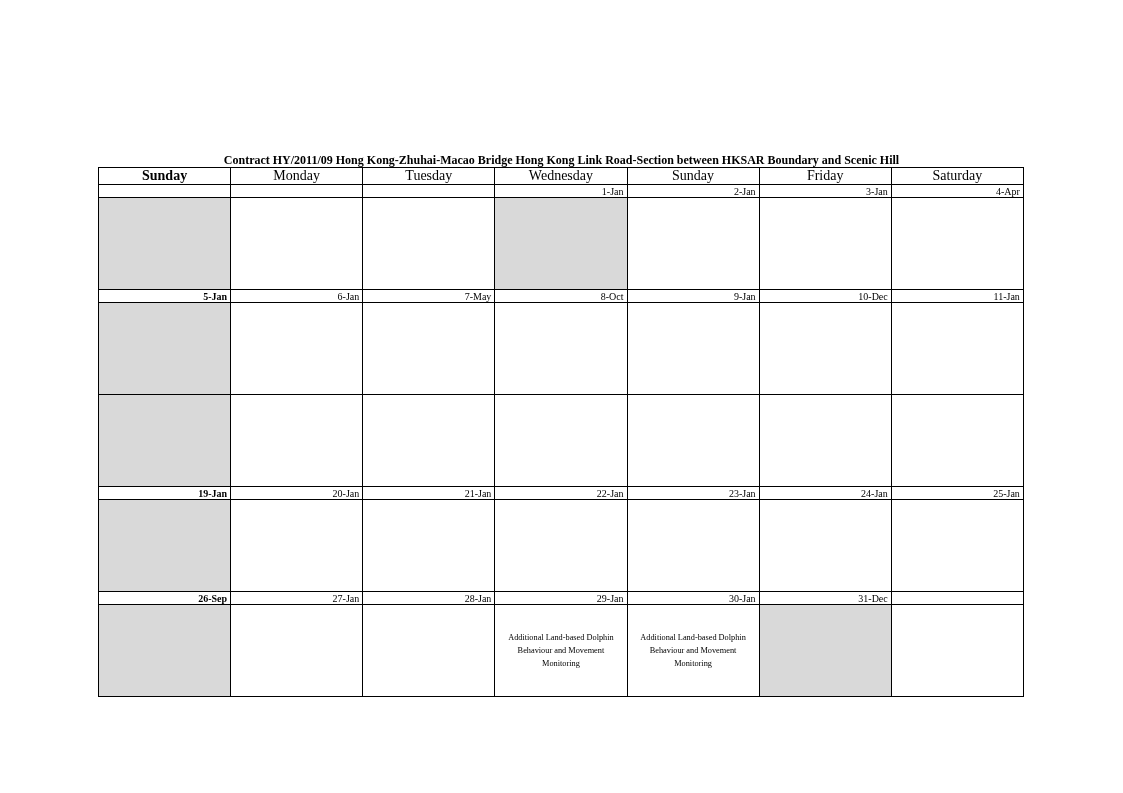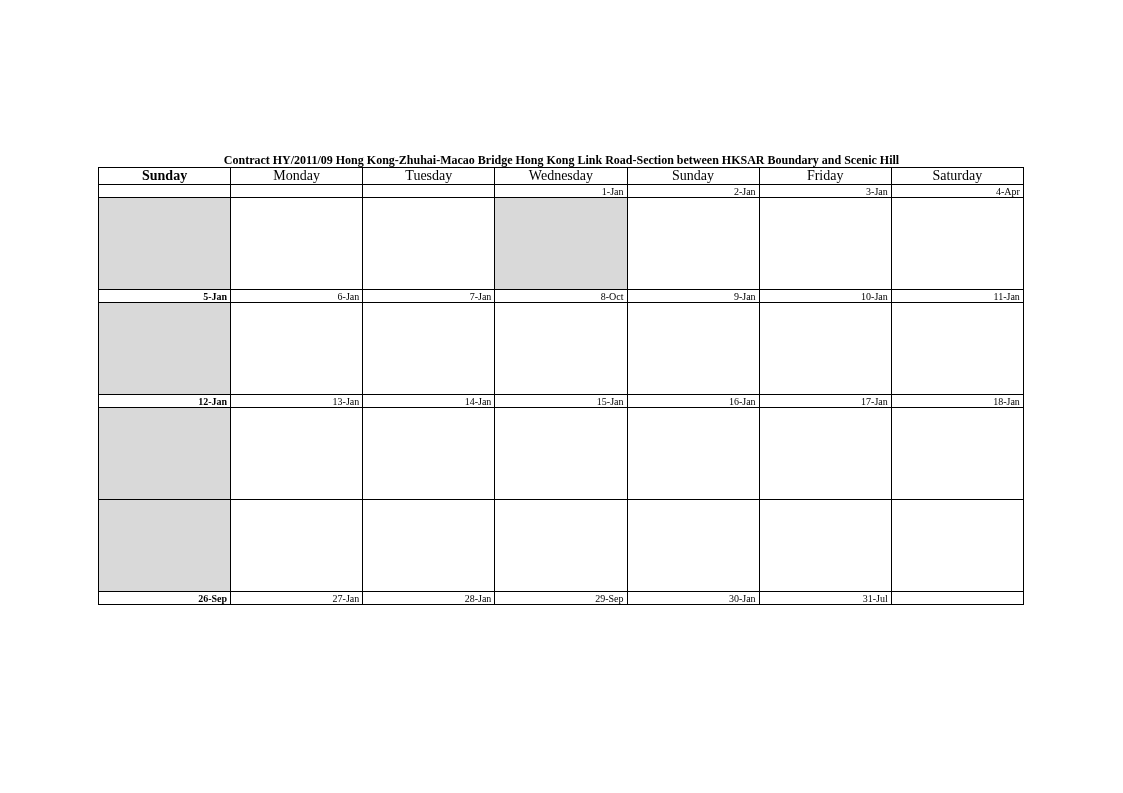--- a/index.html
+++ b/index.html
@@ -117,67 +117,80 @@
           <td class=""></td>
           <td class=""></td>
           <td class="shaded"></td>
           <td class=""></td>
           <td class=""></td>
           <td class=""></td>
         </tr>
         <tr class="date-row">
           <td class="sunday">5-Jan</td>
           <td class="">6-Jan</td>
-          <td class="">7-Jan</td>
+          <td class="">7-May</td>
           <td class="">8-Oct</td>
           <td class="">9-Jan</td>
-          <td class="">10-Jan</td>
+          <td class="">10-Dec</td>
           <td class="">11-Jan</td>
-        </tr>
-        <tr class="body-row">
-          <td class="shaded"></td>
-          <td class=""></td>
-          <td class=""></td>
-          <td class=""></td>
-          <td class=""></td>
-          <td class=""></td>
-          <td class=""></td>
-        </tr>
-        <tr class="date-row">
-          <td class="sunday">12-Jan</td>
-          <td class="">13-Jan</td>
-          <td class="">14-Jan</td>
-          <td class="">15-Jan</td>
-          <td class="">16-Jan</td>
-          <td class="">17-Jan</td>
-          <td class="">18-Jan</td>
         </tr>
         <tr class="body-row">
           <td class="shaded"></td>
           <td class=""></td>
           <td class=""></td>
           <td class=""></td>
           <td class=""></td>
           <td class=""></td>
           <td class=""></td>
         </tr>
         <tr class="body-row">
           <td class="shaded"></td>
           <td class=""></td>
           <td class=""></td>
           <td class=""></td>
           <td class=""></td>
           <td class=""></td>
           <td class=""></td>
         </tr>
         <tr class="date-row">
+          <td class="sunday">19-Jan</td>
+          <td class="">20-Jan</td>
+          <td class="">21-Jan</td>
+          <td class="">22-Jan</td>
+          <td class="">23-Jan</td>
+          <td class="">24-Jan</td>
+          <td class="">25-Jan</td>
+        </tr>
+        <tr class="body-row">
+          <td class="shaded"></td>
+          <td class=""></td>
+          <td class=""></td>
+          <td class=""></td>
+          <td class=""></td>
+          <td class=""></td>
+          <td class=""></td>
+        </tr>
+        <tr class="date-row">
           <td class="sunday">26-Sep</td>
           <td class="">27-Jan</td>
           <td class="">28-Jan</td>
-          <td class="">29-Sep</td>
+          <td class="">29-Jan</td>
           <td class="">30-Jan</td>
-          <td class="">31-Jul</td>
+          <td class="">31-Dec</td>
+          <td class=""></td>
+        </tr>
+        <tr class="body-row">
+          <td class="shaded"></td>
+          <td class=""></td>
+          <td class=""></td>
+          <td class="">
+            <div class="event">Additional Land-based Dolphin Behaviour and Movement Monitoring</div>
+          </td>
+          <td class="">
+            <div class="event">Additional Land-based Dolphin Behaviour and Movement Monitoring</div>
+          </td>
+          <td class="shaded"></td>
           <td class=""></td>
         </tr>
       </tbody>
   </table>
 
 </div>
 
 </body></html>

